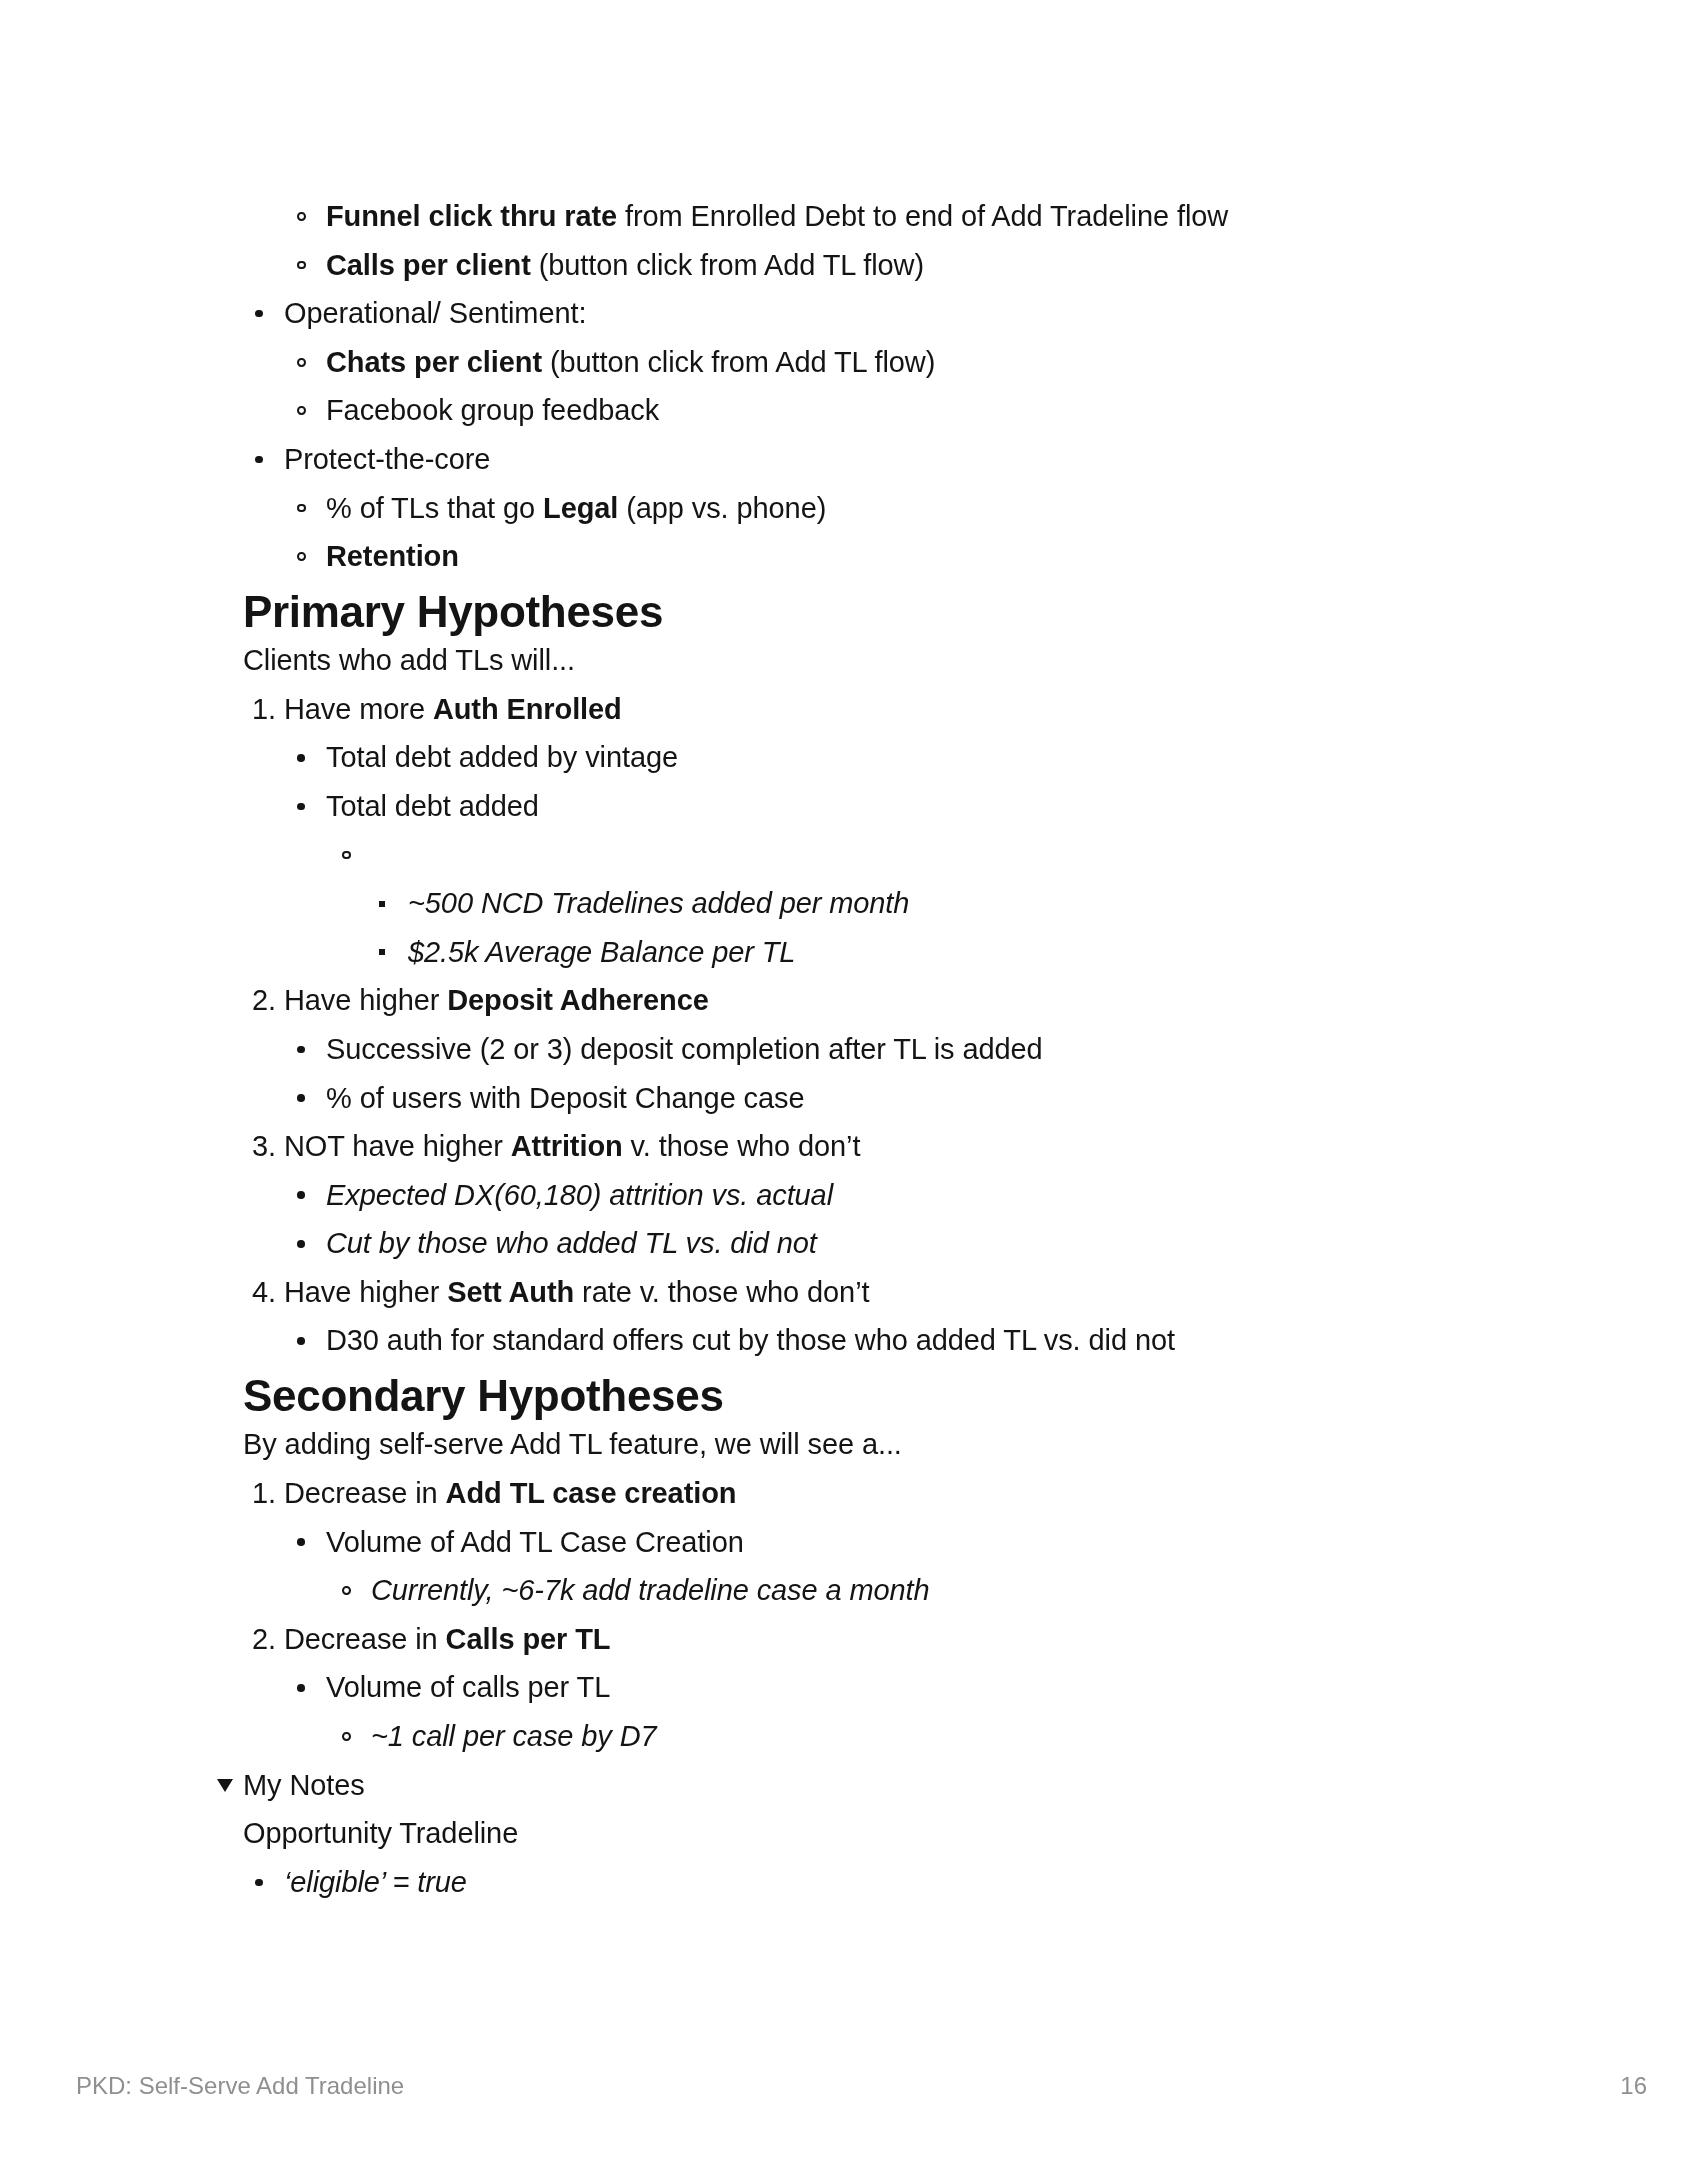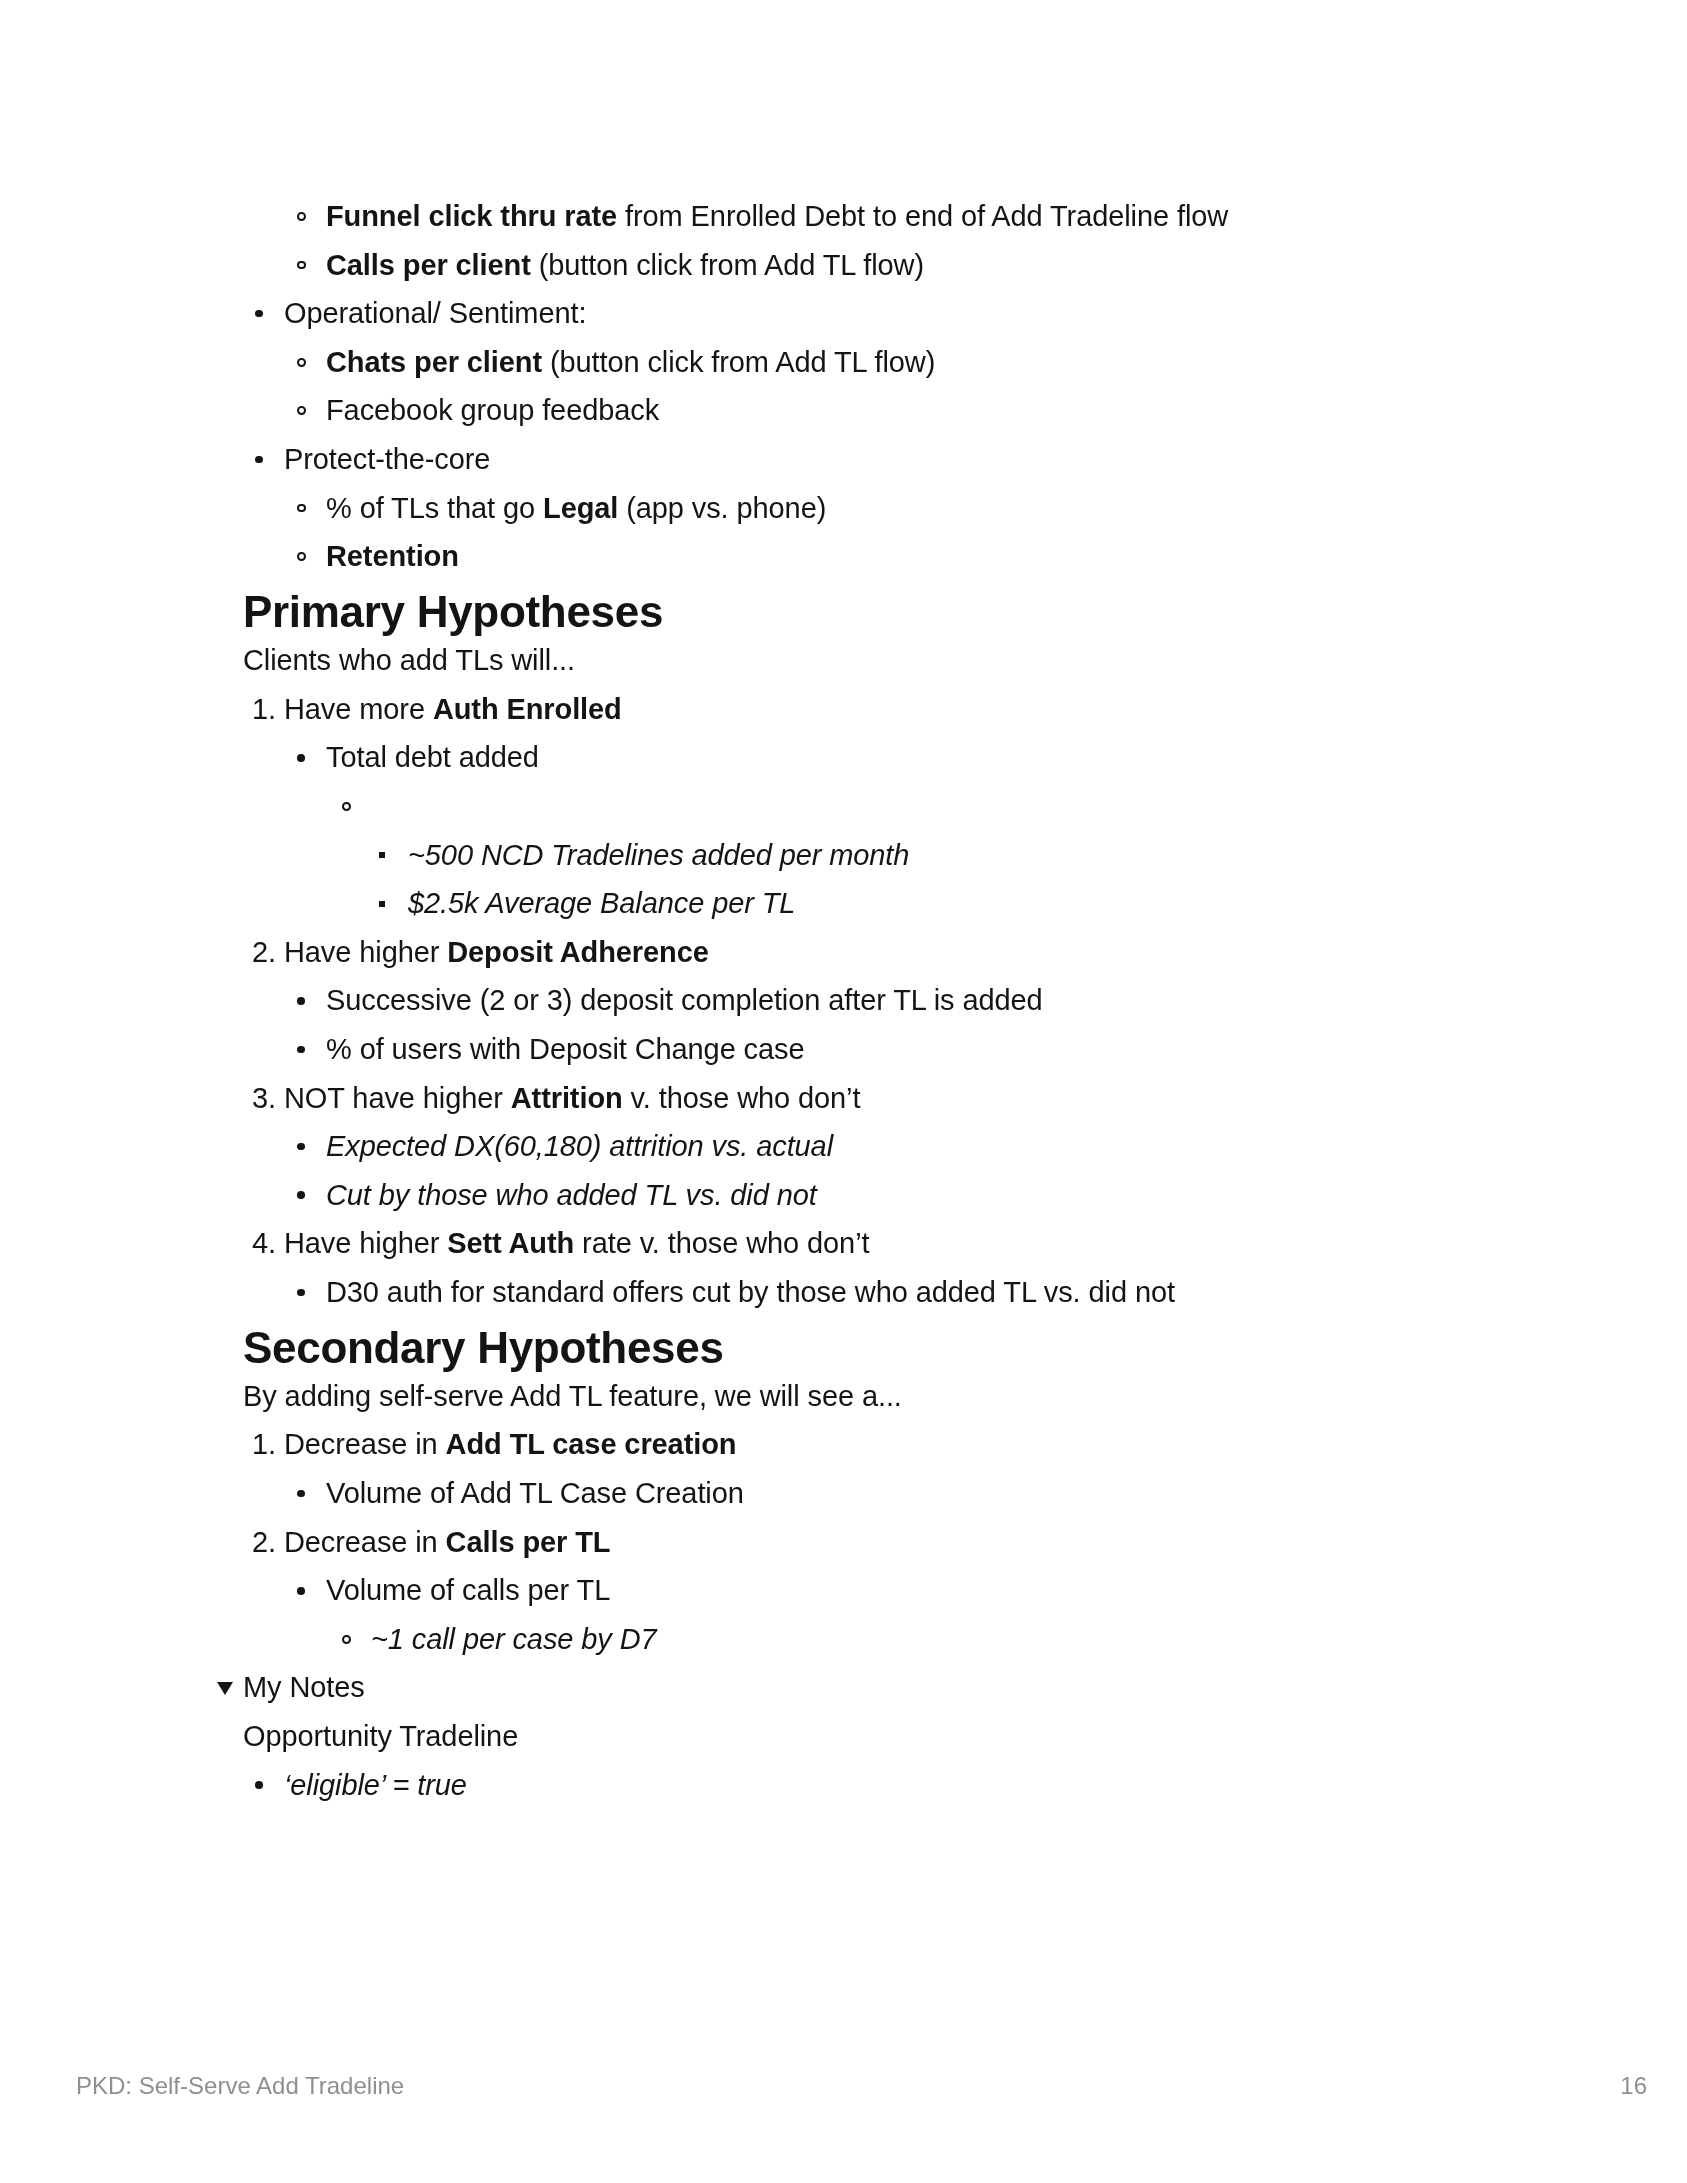--- a/index.html
+++ b/index.html
@@ -79,36 +79,38 @@
       <div class="row d2"><span class="marker circle" style="left: 54px;"></span><span><span class="b">Calls per client</span><span> (button click from Add TL flow)</span></span></div>
       <div class="row d1"><span class="marker disc" style="left: 12.4px;"></span><span><span>Operational/ Sentiment:</span></span></div>
       <div class="row d2"><span class="marker circle" style="left: 54px;"></span><span><span class="b">Chats per client</span><span> (button click from Add TL flow)</span></span></div>
       <div class="row d2"><span class="marker circle" style="left: 54px;"></span><span><span>Facebook group feedback</span></span></div>
       <div class="row d1"><span class="marker disc" style="left: 12.4px;"></span><span><span>Protect-the-core</span></span></div>
       <div class="row d2"><span class="marker circle" style="left: 54px;"></span><span><span>% of TLs that go </span><span class="b">Legal</span><span> (app vs. phone)</span></span></div>
       <div class="row d2"><span class="marker circle" style="left: 54px;"></span><span><span class="b">Retention</span></span></div>
       <div class="h2"><span><span>Primary Hypotheses</span></span></div>
       <div class="row d0"><span><span>Clients who add TLs will...</span></span></div>
       <div class="row d1"><span class="num" style="left: 9px;">1.</span><span><span>Have more </span><span class="b">Auth Enrolled</span></span></div>
+      <div class="row d2"><span class="marker disc" style="left: 54px;"></span><span><span>Total debt added by vintage</span></span></div>
       <div class="row d2"><span class="marker disc" style="left: 54px;"></span><span><span>Total debt added</span></span></div>
       <div class="row d3"><span class="marker circle" style="left: 99px;"></span></div>
       <div class="row d4"><span class="marker square" style="left: 136px;"></span><span><span class="i">~500 NCD Tradelines added per month</span></span></div>
       <div class="row d4"><span class="marker square" style="left: 136px;"></span><span><span class="i">$2.5k Average Balance per TL</span></span></div>
       <div class="row d1"><span class="num" style="left: 9px;">2.</span><span><span>Have higher </span><span class="b">Deposit Adherence</span></span></div>
       <div class="row d2"><span class="marker disc" style="left: 54px;"></span><span><span>Successive (2 or 3) deposit completion after TL is added</span></span></div>
       <div class="row d2"><span class="marker disc" style="left: 54px;"></span><span><span>% of users with Deposit Change case</span></span></div>
       <div class="row d1"><span class="num" style="left: 9px;">3.</span><span><span>NOT have higher </span><span class="b">Attrition</span><span> v. those who don’t</span></span></div>
       <div class="row d2"><span class="marker disc" style="left: 54px;"></span><span><span class="i">Expected DX(60,180) attrition vs. actual</span></span></div>
       <div class="row d2"><span class="marker disc" style="left: 54px;"></span><span><span class="i">Cut by those who added TL vs. did not</span></span></div>
       <div class="row d1"><span class="num" style="left: 9px;">4.</span><span><span>Have higher </span><span class="b">Sett Auth</span><span> rate v. those who don’t</span></span></div>
       <div class="row d2"><span class="marker disc" style="left: 54px;"></span><span><span>D30 auth for standard offers cut by those who added TL vs. did not</span></span></div>
       <div class="h2"><span><span>Secondary Hypotheses</span></span></div>
       <div class="row d0"><span><span>By adding self-serve Add TL feature, we will see a...</span></span></div>
       <div class="row d1"><span class="num" style="left: 9px;">1.</span><span><span>Decrease in </span><span class="b">Add TL case creation</span></span></div>
       <div class="row d2"><span class="marker disc" style="left: 54px;"></span><span><span>Volume of Add TL Case Creation</span></span></div>
+      <div class="row d3"><span class="marker circle" style="left: 99px;"></span><span><span class="i">Currently, ~6-7k add tradeline case a month</span></span></div>
       <div class="row d1"><span class="num" style="left: 9px;">2.</span><span><span>Decrease in </span><span class="b">Calls per TL</span></span></div>
       <div class="row d2"><span class="marker disc" style="left: 54px;"></span><span><span>Volume of calls per TL</span></span></div>
       <div class="row d3"><span class="marker circle" style="left: 99px;"></span><span><span class="i">~1 call per case by D7</span></span></div>
       <div class="row d0"><span class="tri"></span><span><span>My Notes</span></span></div>
       <div class="row d0"><span><span>Opportunity Tradeline</span></span></div>
       <div class="row d1"><span class="marker disc" style="left: 12.4px;"></span><span><span class="i">‘eligible’ = true</span></span></div>
     </div>
   <div class="footer">
     <span>PKD: Self-Serve Add Tradeline</span>
     <span>16</span>

